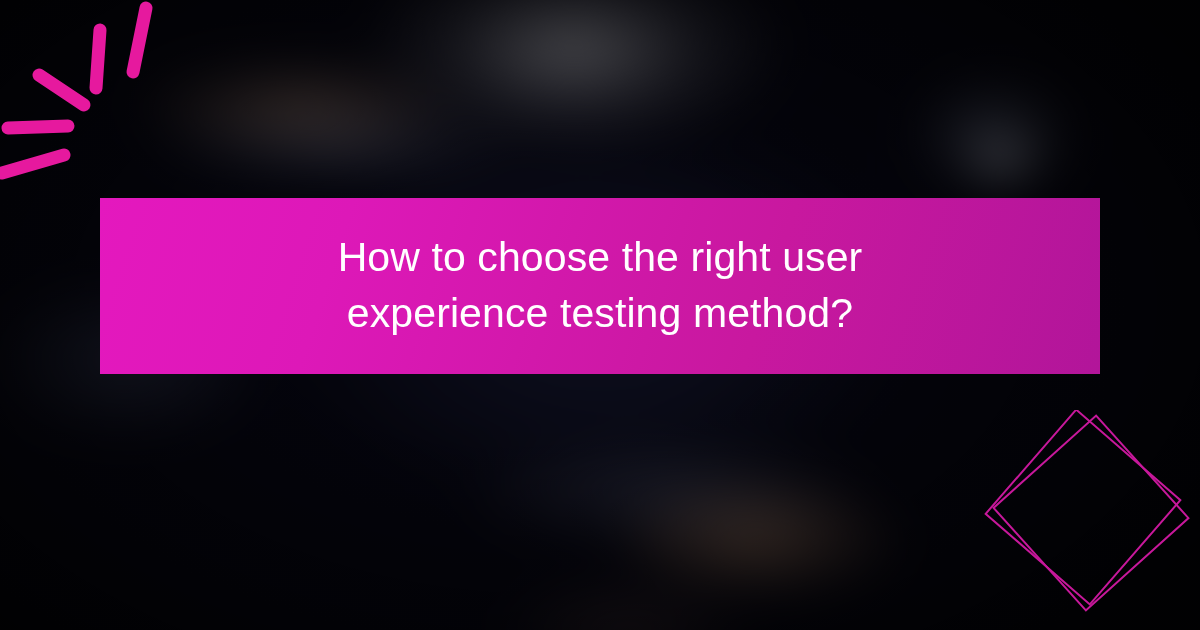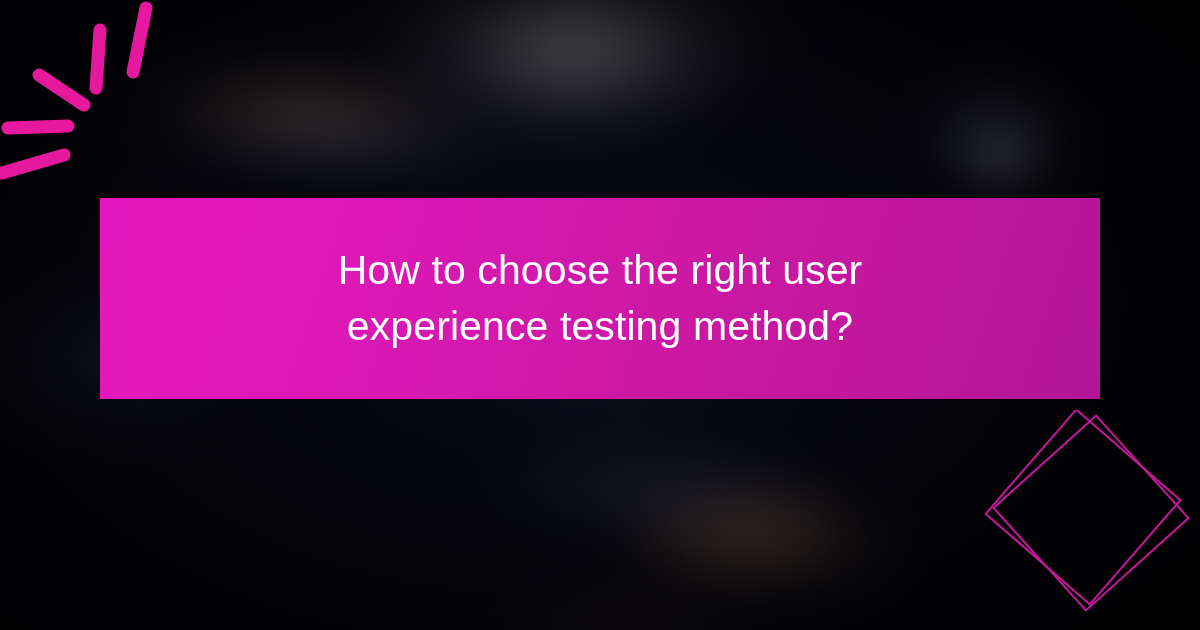--- a/index.html
+++ b/index.html
@@ -64,21 +64,21 @@
     width: 230px;
     height: 220px;
   }
 
   
   .banner {
     position: absolute;
     left: 100px;
     top: 198px;
     width: 1000px;
-    height: 201px;
+    height: 176px;
     background: linear-gradient(108deg, #E418BE 0%, #DD18B8 24%, #C8189F 66%, #B2159A 100%);
     display: flex;
     align-items: center;
     justify-content: center;
     box-sizing: border-box;
     padding: 12px 54px;
   }
   .headline {
     margin: 0;
     color: #ffffff;

